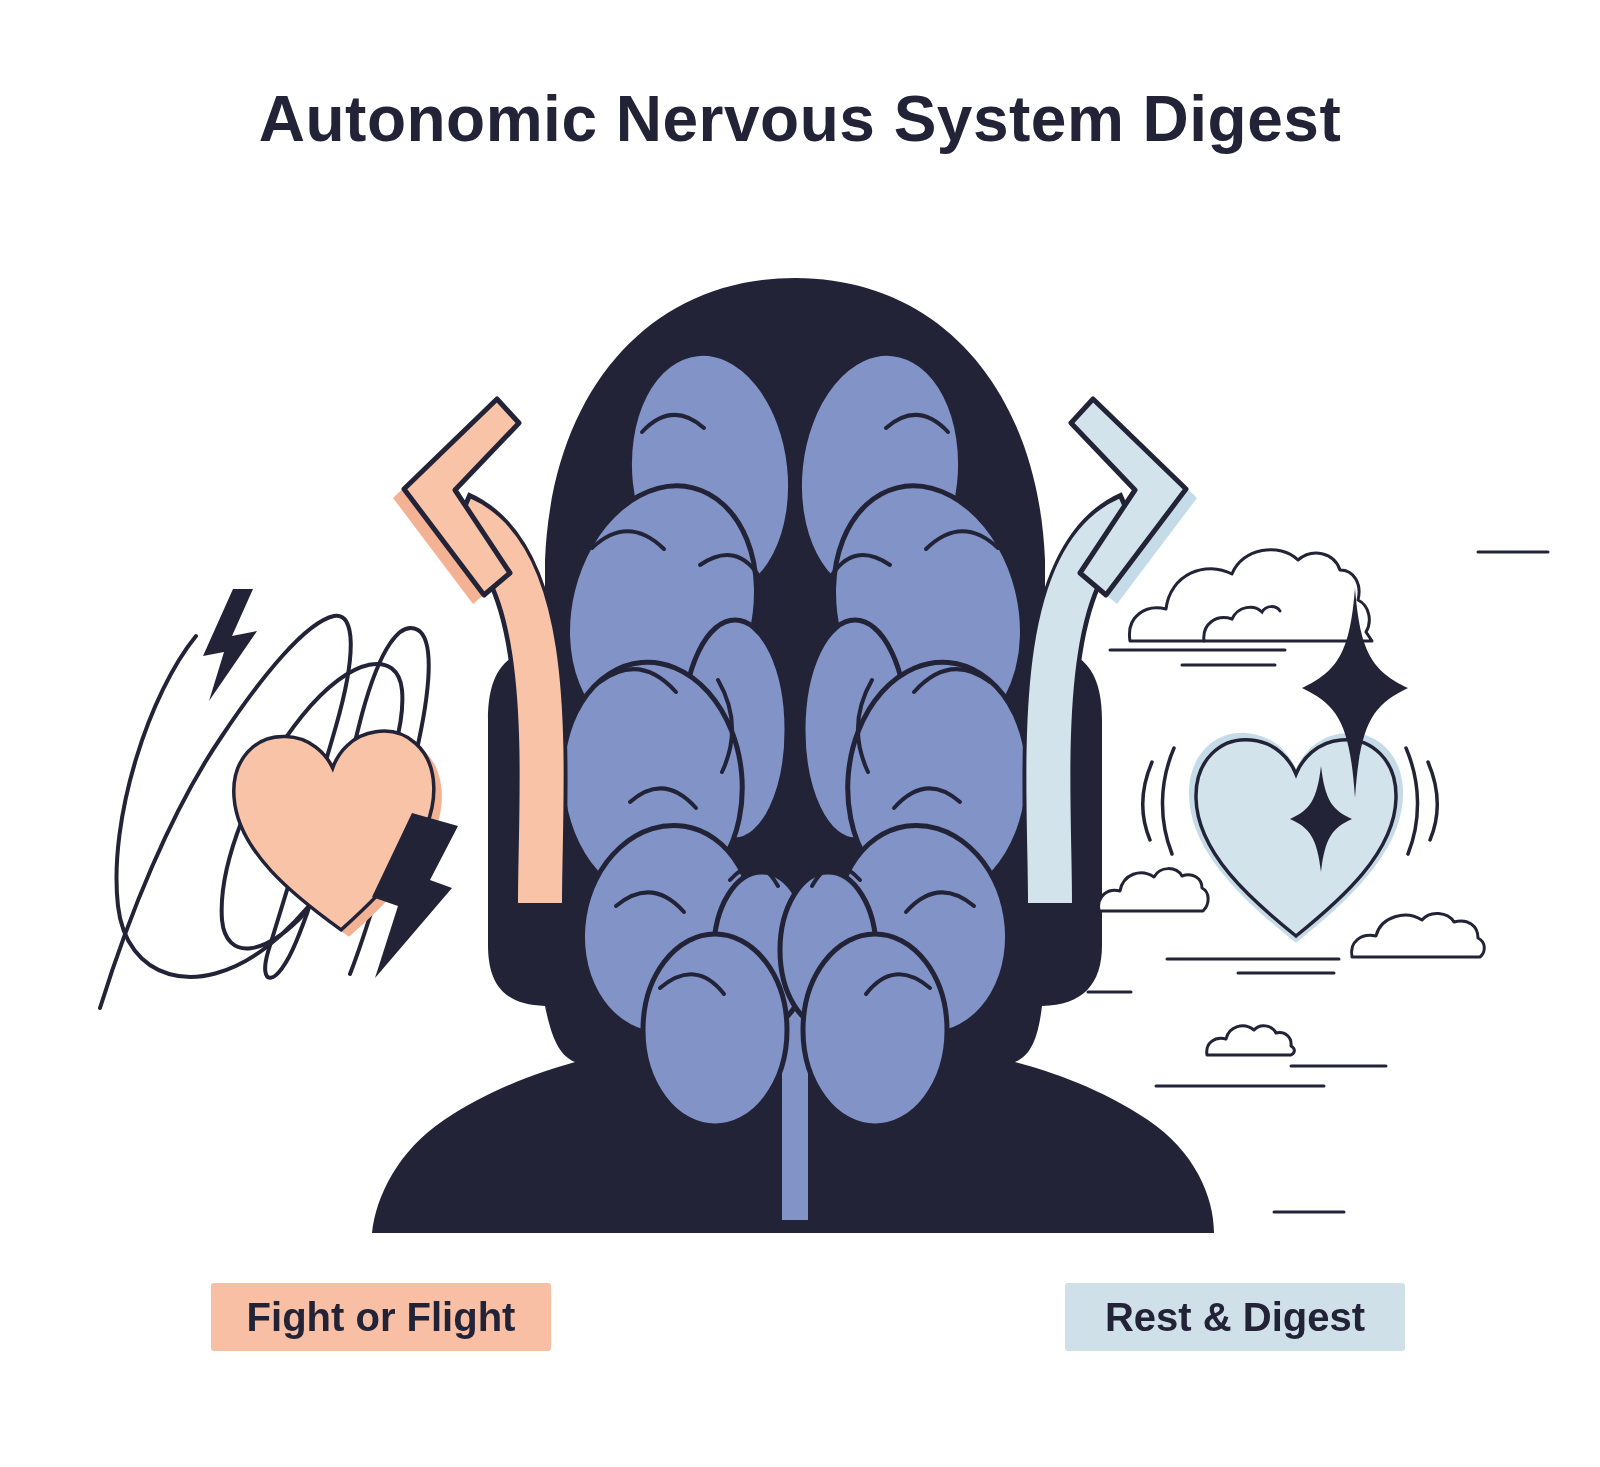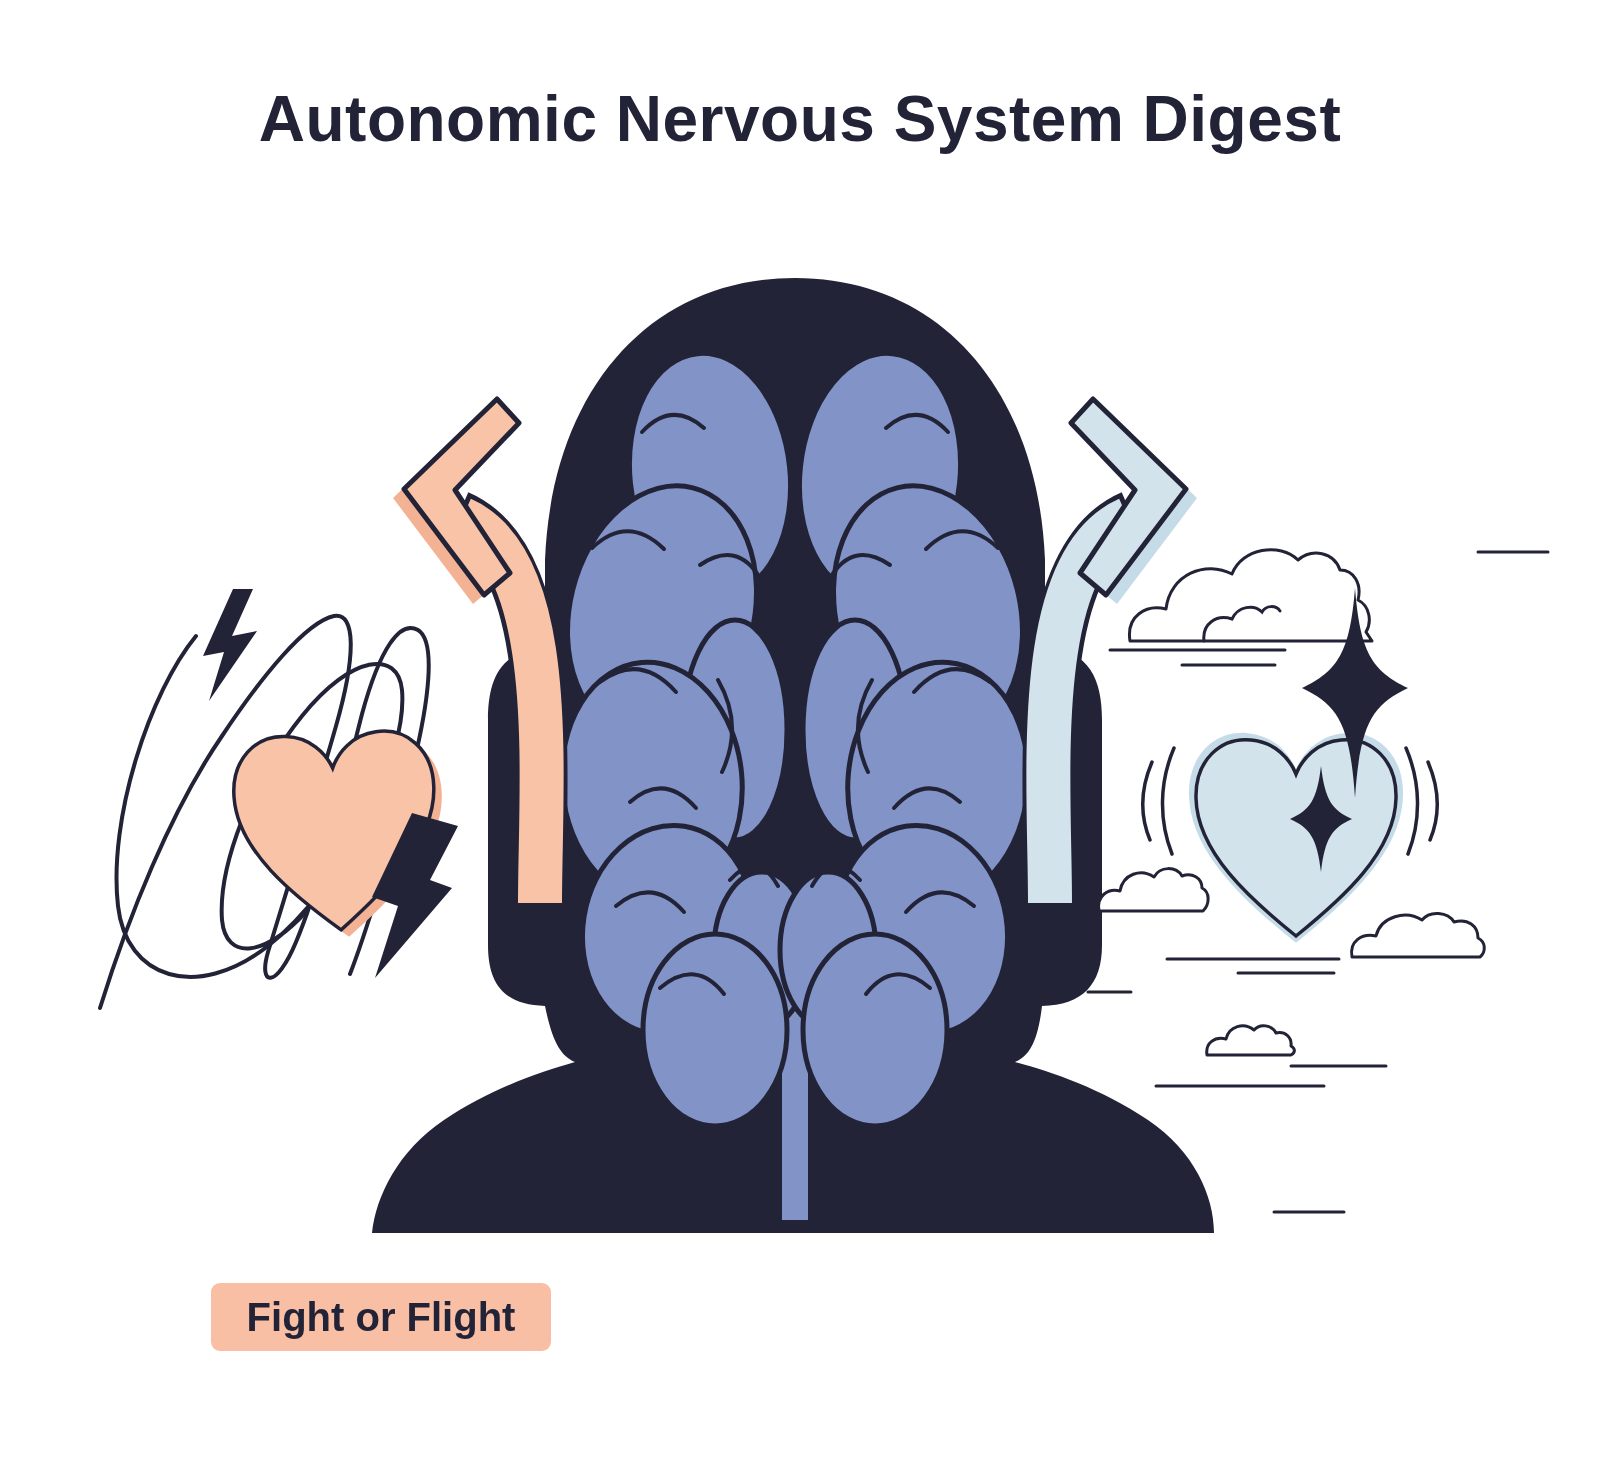--- a/index.html
+++ b/index.html
@@ -17,21 +17,21 @@
   body{background:var(--background);font-family:"Liberation Sans",sans-serif;}
   .canvas{position:relative;width:1600px;height:1467px;background:var(--background);overflow:hidden;}
   .art{position:absolute;left:0;top:0;}
   .title{
     position:absolute;top:82px;left:0;width:1600px;text-align:center;
     font-size:64px;font-weight:700;color:var(--ink);letter-spacing:.5px;
   }
   .label{
     position:absolute;top:1283px;width:340px;height:68px;
     display:flex;align-items:center;justify-content:center;
-    font-size:40px;font-weight:700;color:var(--ink);border-radius:9px;
+    font-size:40px;font-weight:700;color:var(--ink);border-radius:3px;
   }
   .label-fight{left:211px;background:var(--peach-label-bg);}
   .label-rest{left:1065px;background:var(--blue-label-bg);}
   
   .f-ink{fill:var(--ink);}
   .f-brain{fill:var(--brain);}
   .f-peach{fill:var(--peach);}
   .f-peach-sh{fill:var(--peach-shadow);}
   .f-blue{fill:var(--blue);}
   .f-blue-sh{fill:var(--blue-shadow);}
@@ -189,14 +189,17 @@
       <path class="f-ink" d="M 1321 766 C 1325 800 1332 810 1352 819 C 1332 828 1325 838 1321 872 C 1317 838 1310 828 1290 819 C 1310 810 1317 800 1321 766 Z"></path>
     </g>
   </svg>
 
   <div class="title">Autonomic Nervous System Digest</div>
 
   <div class="label label-fight">
     <span>Fight or Flight</span>
   </div>
 
+  <div class="label label-rest">
+    <span>Rest &amp; Digest</span>
+  </div>
 
 </div>
 
 </body></html>

